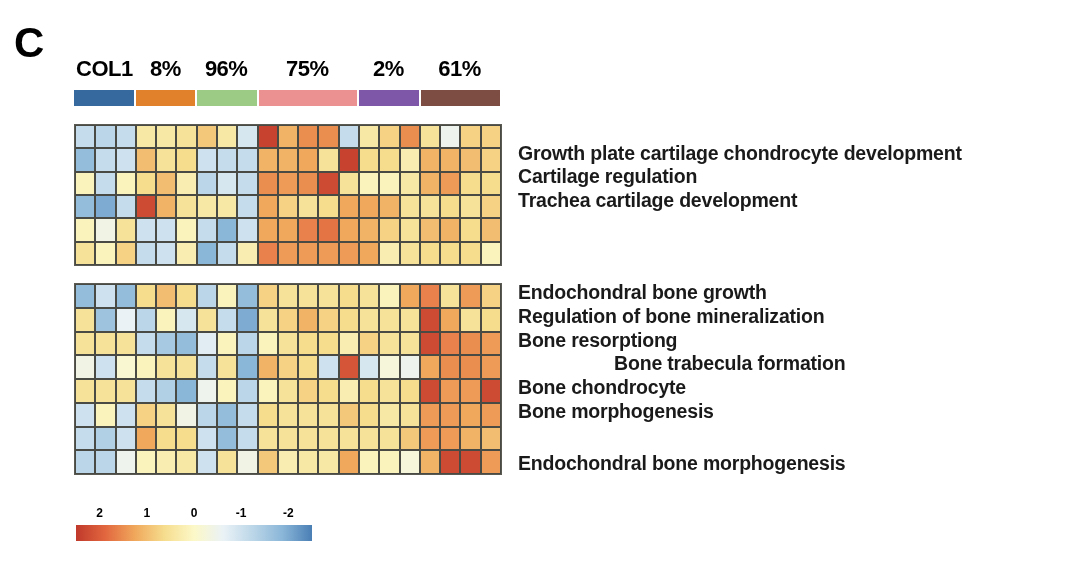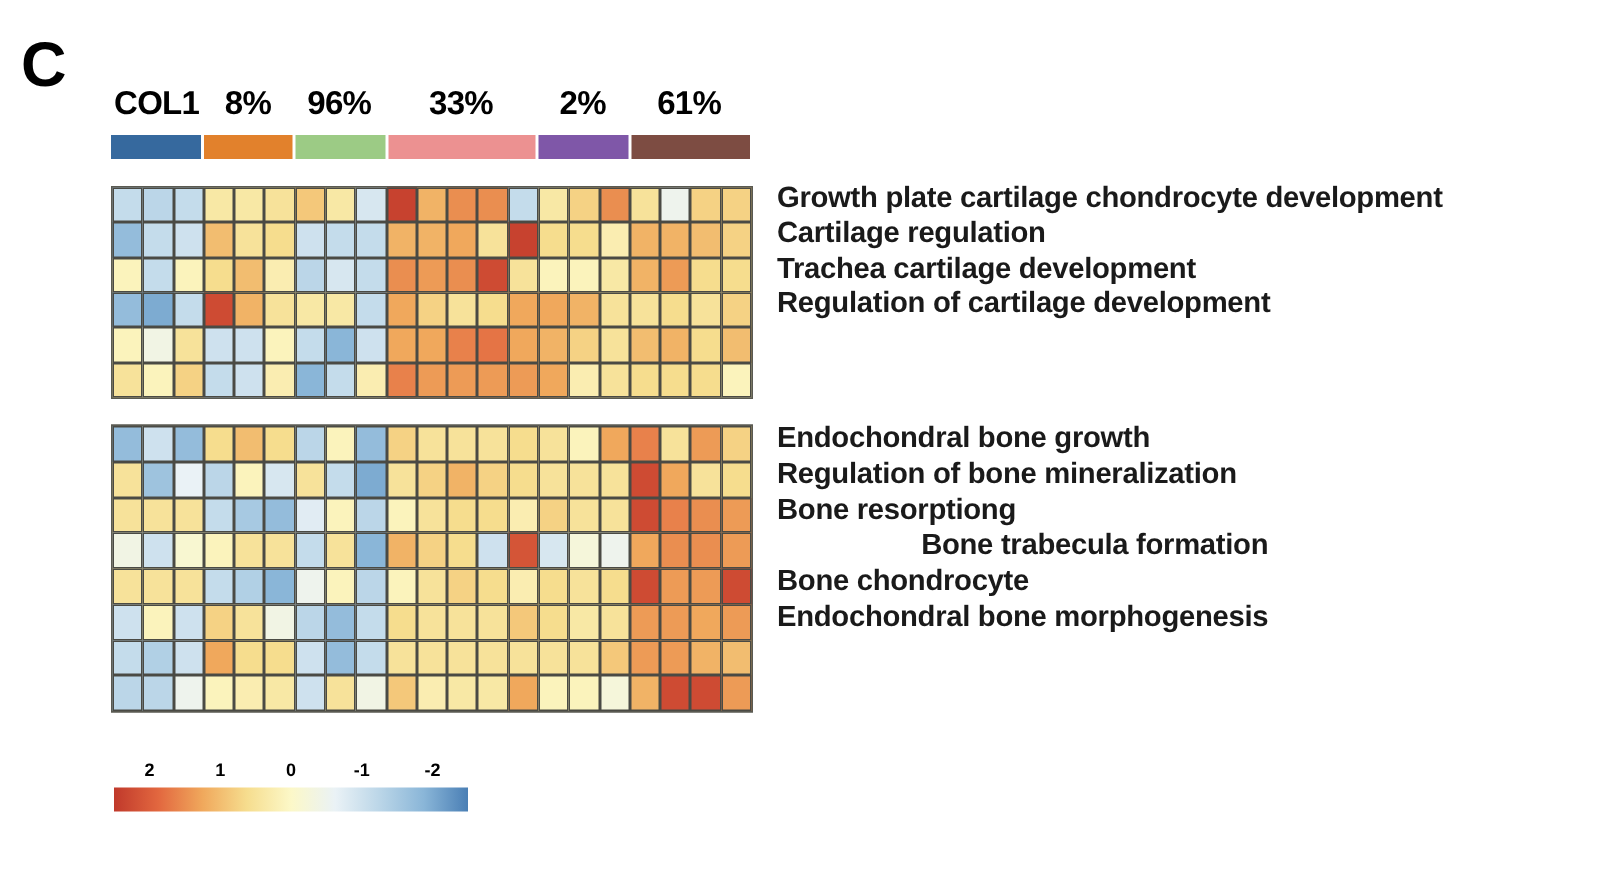--- a/index.html
+++ b/index.html
@@ -145,21 +145,21 @@
 <body>
 
 <div id="figure-root">
 
   <div id="panel-letter">C</div>
 
   <div id="group-header-row">
       <div class="group-header-label" style="flex: 3 1 0px;">COL1</div>
       <div class="group-header-label" style="flex: 3 1 0px;">8%</div>
       <div class="group-header-label" style="flex: 3 1 0px;">96%</div>
-      <div class="group-header-label" style="flex: 5 1 0px;">33%</div>
+      <div class="group-header-label" style="flex: 5 1 0px;">75%</div>
       <div class="group-header-label" style="flex: 3 1 0px;">2%</div>
       <div class="group-header-label" style="flex: 4 1 0px;">61%</div>
     </div>
 
   <div id="group-swatch-row">
       <div class="group-swatch" style="flex: 3 1 0px; background: rgb(54, 105, 158);"></div>
       <div class="group-swatch" style="flex: 3 1 0px; background: rgb(226, 129, 44);"></div>
       <div class="group-swatch" style="flex: 3 1 0px; background: rgb(156, 203, 133);"></div>
       <div class="group-swatch" style="flex: 5 1 0px; background: rgb(236, 145, 145);"></div>
       <div class="group-swatch" style="flex: 3 1 0px; background: rgb(127, 87, 168);"></div>
@@ -301,24 +301,23 @@
         <div class="heatmap-cell" title="0.2" style="background: rgb(250, 237, 177);"></div>
         <div class="heatmap-cell" title="0.4" style="background: rgb(247, 226, 154);"></div>
         <div class="heatmap-cell" title="0.5" style="background: rgb(246, 221, 142);"></div>
         <div class="heatmap-cell" title="0.5" style="background: rgb(246, 221, 142);"></div>
         <div class="heatmap-cell" title="0.5" style="background: rgb(246, 221, 142);"></div>
         <div class="heatmap-cell" title="0.1" style="background: rgb(251, 243, 188);"></div>
       </div>
     </div>
 
   <div id="labels-cartilage" class="row-label-group">
-      <div class="row-label" style="height: 23.3333px; line-height: 23.3333px;">Growth plate cartilage chondrocyte development</div>
+      <div class="row-label" style="height: 23.3333px; line-height: 23.3333px; margin-top: 21px;">Growth plate cartilage chondrocyte development</div>
       <div class="row-label" style="height: 23.3333px; line-height: 23.3333px;">Cartilage regulation</div>
       <div class="row-label" style="height: 23.3333px; line-height: 23.3333px;">Trachea cartilage development</div>
-      <div class="row-label" style="height: 23.3333px; line-height: 23.3333px;">Regulation of cartilage development</div>
     </div>
 
   <div id="block-bone" class="heatmap-block">
       <div class="heatmap-row">
         <div class="heatmap-cell" title="-1.4" style="background: rgb(148, 188, 219);"></div>
         <div class="heatmap-cell" title="-0.8" style="background: rgb(206, 225, 238);"></div>
         <div class="heatmap-cell" title="-1.4" style="background: rgb(148, 188, 219);"></div>
         <div class="heatmap-cell" title="0.5" style="background: rgb(246, 221, 142);"></div>
         <div class="heatmap-cell" title="0.8" style="background: rgb(242, 189, 112);"></div>
         <div class="heatmap-cell" title="0.5" style="background: rgb(246, 221, 142);"></div>
@@ -500,21 +499,22 @@
         <div class="heatmap-cell" title="1.1" style="background: rgb(237, 155, 86);"></div>
       </div>
     </div>
 
   <div id="labels-bone" class="row-label-group">
       <div class="row-label" style="height: 23.75px; line-height: 23.75px;">Endochondral bone growth</div>
       <div class="row-label" style="height: 23.75px; line-height: 23.75px;">Regulation of bone mineralization</div>
       <div class="row-label" style="height: 23.75px; line-height: 23.75px;">Bone resorptiong</div>
       <div class="row-label" style="height: 23.75px; line-height: 23.75px; text-align: right;">Bone trabecula formation</div>
       <div class="row-label" style="height: 23.75px; line-height: 23.75px;">Bone chondrocyte</div>
-      <div class="row-label" style="height: 23.75px; line-height: 23.75px;">Endochondral bone morphogenesis</div>
+      <div class="row-label" style="height: 23.75px; line-height: 23.75px;">Bone morphogenesis</div>
+      <div class="row-label" style="height: 23.75px; line-height: 23.75px; margin-top: 28px;">Endochondral bone morphogenesis</div>
     </div>
 
   <div id="legend">
     <div id="legend-ticks">
         <div class="legend-tick" style="left: 10%;">2</div>
         <div class="legend-tick" style="left: 30%;">1</div>
         <div class="legend-tick" style="left: 50%;">0</div>
         <div class="legend-tick" style="left: 70%;">-1</div>
         <div class="legend-tick" style="left: 90%;">-2</div>
       </div>

